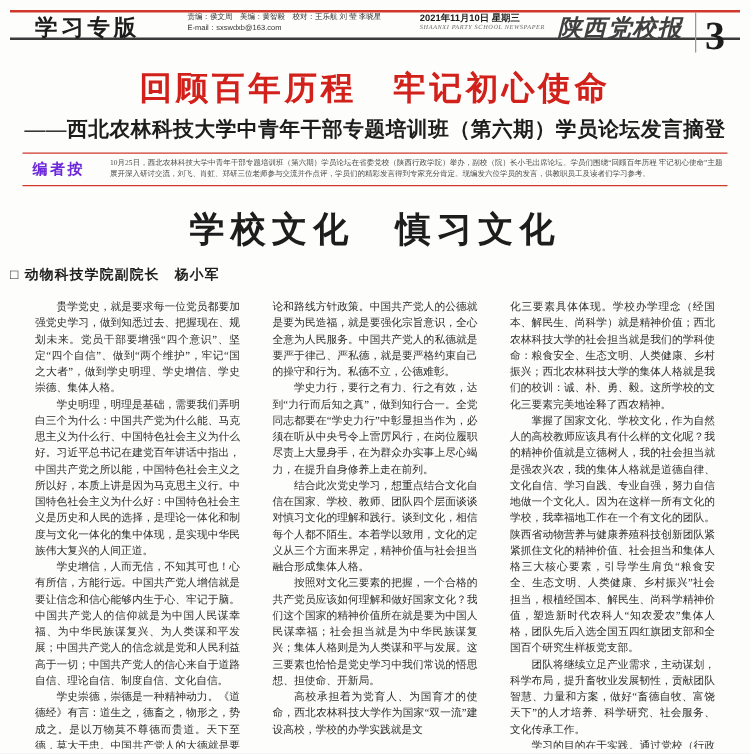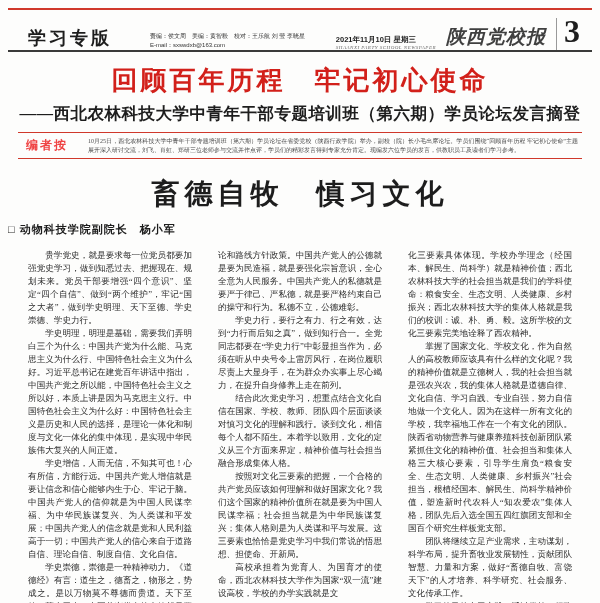--- a/index.html
+++ b/index.html
@@ -2,45 +2,45 @@
 <html><head>
 <meta charset="utf-8">
 <style>
   html,body{margin:0;padding:0;background:#e9e7e4;}
   .page{position:relative;width:600px;height:603px;margin:0 auto;background:#fdfdfc;
         overflow:hidden;font-family:"Liberation Serif",serif;color:#1d1d1d;}
   .inner{padding:0 8px;}
 
   
   .rule-red-top{height:2px;background:#d0382b;margin-top:8px;}
-  .masthead-row{display:flex;align-items:flex-end;height:40px;margin:0 2px;}
+  .masthead-row{display:flex;align-items:flex-start;height:20px;margin:0 2px;}
   .edition{font-family:"Liberation Sans",sans-serif;font-weight:bold;font-size:18px;
            letter-spacing:3px;margin-left:18px;white-space:nowrap;}
   .credits{margin-left:38px;font-size:6px;line-height:9px;color:#333;
            font-family:"Liberation Sans",sans-serif;white-space:nowrap;}
   .spacer{flex:1;}
   .dateblock{text-align:left;margin-right:10px;white-space:nowrap;}
   .date-cn{font-size:7.5px;font-weight:bold;font-family:"Liberation Sans",sans-serif;}
   .date-en{font-size:5px;font-style:italic;color:#666;letter-spacing:.5px;}
   .brand{font-size:19px;font-weight:bold;font-style:italic;color:#404040;
          font-family:"Liberation Serif",serif;letter-spacing:1px;margin-right:8px;white-space:nowrap;}
   .pagedivider{width:1px;height:32px;background:#999;margin:0 7px 0 2px;}
   .pageno{font-size:32px;font-weight:bold;font-family:"Liberation Serif",serif;margin-right:10px;}
   .rule-black{height:2px;background:#3a3a3a;}
 
   
-  .forum-title{margin-top:11px;text-align:center;color:#d2201a;font-weight:bold;
+  .forum-title{margin-top:21px;text-align:center;color:#d2201a;font-weight:bold;
                font-size:26px;letter-spacing:3px;font-family:"Liberation Sans",sans-serif;white-space:nowrap;}
   .forum-subtitle{margin-top:5px;text-align:center;font-weight:bold;font-size:16.5px;
                   letter-spacing:.5px;font-family:"Liberation Serif",serif;white-space:nowrap;}
 
   
   .ednote{margin:7px 10px 0 10px;border-top:1.5px solid #d0382b;border-bottom:1.5px solid #d0382b;
           padding:4px 4px 4px 8px;display:flex;align-items:center;}
-  .ednote-label{color:#ef4444;font-weight:bold;font-size:12px;letter-spacing:2px;
+  .ednote-label{color:#6d28d9;font-weight:bold;font-size:12px;letter-spacing:2px;
                 font-family:"Liberation Sans",sans-serif;flex:none;margin-right:20px;}
   .ednote-text{font-size:6px;line-height:8.5px;color:#4a4a4a;text-align:justify;}
 
   
   .art-title{margin-top:16px;text-align:center;font-size:28px;font-weight:bold;
              letter-spacing:5px;font-family:"Liberation Serif",serif;white-space:nowrap;}
   .byline{margin-top:9px;text-align:left;font-size:11px;font-weight:bold;
           font-family:"Liberation Sans",sans-serif;letter-spacing:1px;}
 
   .bodycols{display:flex;gap:26px;margin:12px 20px 0 20px;height:360px;overflow:hidden;}
@@ -74,26 +74,26 @@
     <div class="rule-black"></div>
 
     <div class="forum-title">回顾百年历程　牢记初心使命</div>
     <div class="forum-subtitle">——西北农林科技大学中青年干部专题培训班（第六期）学员论坛发言摘登</div>
 
     <div class="ednote">
       <div class="ednote-label">编者按</div>
       <div class="ednote-text">10月25日，西北农林科技大学中青年干部专题培训班（第六期）学员论坛在省委党校（陕西行政学院）举办，副校（院）长小毛出席论坛。学员们围绕“回顾百年历程 牢记初心使命”主题展开深入研讨交流，刘飞、肖虹、郑研三位老师参与交流并作点评，学员们的精彩发言得到专家充分肯定。现编发六位学员的发言，供教职员工及读者们学习参考。</div>
     </div>
 
-    <div class="art-title">畜德自牧　慎习文化</div>
+    <div class="art-title">学校文化　慎习文化</div>
     <div class="byline">□  动物科技学院副院长　杨小军</div>
 
     <div class="bodycols">
       <div class="col">
-        <p class="para">贵学党史，就是要求每一位党员都要加强党史学习，做到知悉过去、把握现在、规划未来。党员干部要增强“四个意识”、坚定“四个自信”、做到“两个维护”，牢记“国之大者”，做到学史明理、天下至德、学史崇德、学史力行。</p>
+        <p class="para">贵学党史，就是要求每一位党员都要加强党史学习，做到知悉过去、把握现在、规划未来。党员干部要增强“四个意识”、坚定“四个自信”、做到“两个维护”，牢记“国之大者”，做到学史明理、学史增信、学史崇德、集体人格。</p>
         <p class="para">学史明理，明理是基础，需要我们弄明白三个为什么：中国共产党为什么能、马克思主义为什么行、中国特色社会主义为什么好。习近平总书记在建党百年讲话中指出，中国共产党之所以能，中国特色社会主义之所以好，本质上讲是因为马克思主义行。中国特色社会主义为什么好：中国特色社会主义是历史和人民的选择，是理论一体化和制度与文化一体化的集中体现，是实现中华民族伟大复兴的人间正道。</p>
         <p class="para">学史增信，人而无信，不知其可也！心有所信，方能行远。中国共产党人增信就是要让信念和信心能够内生于心、牢记于脑。中国共产党人的信仰就是为中国人民谋幸福、为中华民族谋复兴、为人类谋和平发展；中国共产党人的信念就是党和人民利益高于一切；中国共产党人的信心来自于道路自信、理论自信、制度自信、文化自信。</p>
         <p class="para">学史崇德，崇德是一种精神动力。《道德经》有言：道生之，德畜之，物形之，势成之。是以万物莫不尊德而贵道。天下至德，莫大于忠。中国共产党人的大德就是要对党忠诚，忠诚于党的信仰、忠诚于党的组织、忠诚于党的理</p>
       </div>
       <div class="col">
         <p class="para cont">论和路线方针政策。中国共产党人的公德就是要为民造福，就是要强化宗旨意识，全心全意为人民服务。中国共产党人的私德就是要严于律己、严私德，就是要严格约束自己的操守和行为。私德不立，公德难彰。</p>
         <p class="para">学史力行，要行之有力、行之有效，达到“力行而后知之真”，做到知行合一。全党同志都要在“学史力行”中彰显担当作为，必须在听从中央号令上雷厉风行，在岗位履职尽责上大显身手，在为群众办实事上尽心竭力，在提升自身修养上走在前列。</p>
         <p class="para">结合此次党史学习，想重点结合文化自信在国家、学校、教师、团队四个层面谈谈对慎习文化的理解和践行。谈到文化，相信每个人都不陌生。本着学以致用，文化的定义从三个方面来界定，精神价值与社会担当融合形成集体人格。</p>
         <p class="para">按照对文化三要素的把握，一个合格的共产党员应该如何理解和做好国家文化？我们这个国家的精神价值所在就是要为中国人民谋幸福；社会担当就是为中华民族谋复兴；集体人格则是为人类谋和平与发展。这三要素也恰恰是党史学习中我们常说的悟思想、担使命、开新局。</p>
         <p class="para">高校承担着为党育人、为国育才的使命，西北农林科技大学作为国家“双一流”建设高校，学校的办学实践就是文</p>

